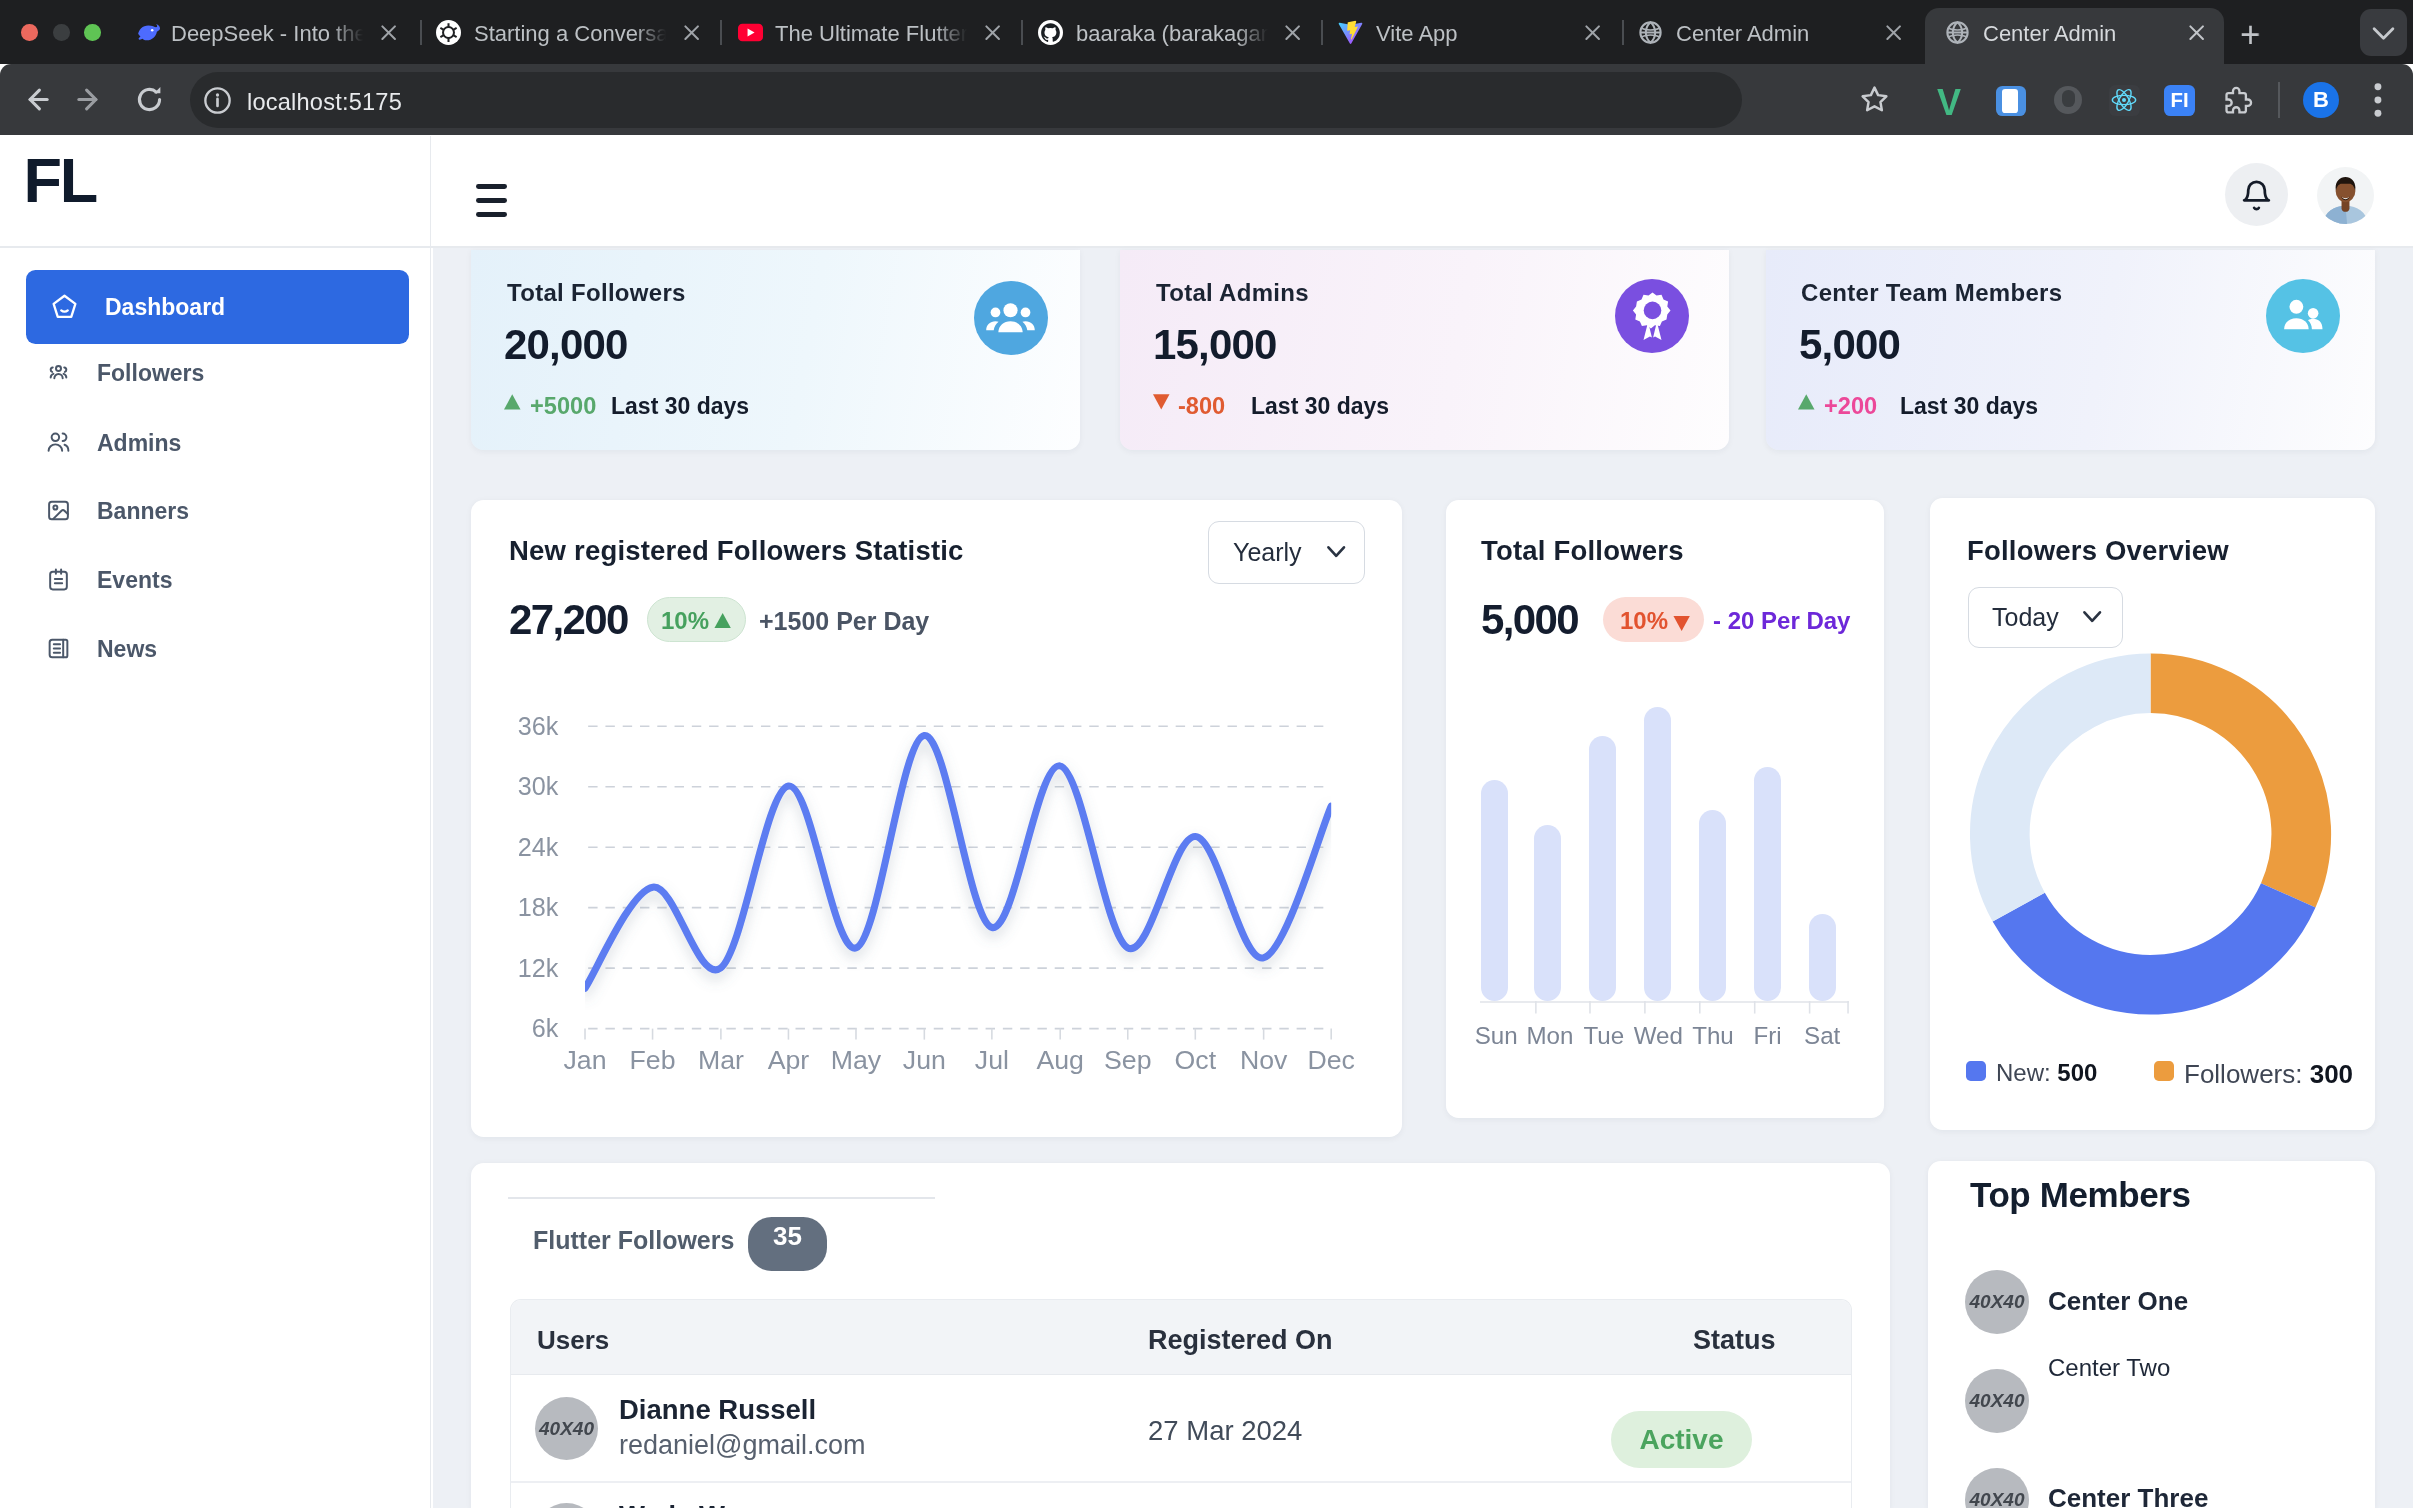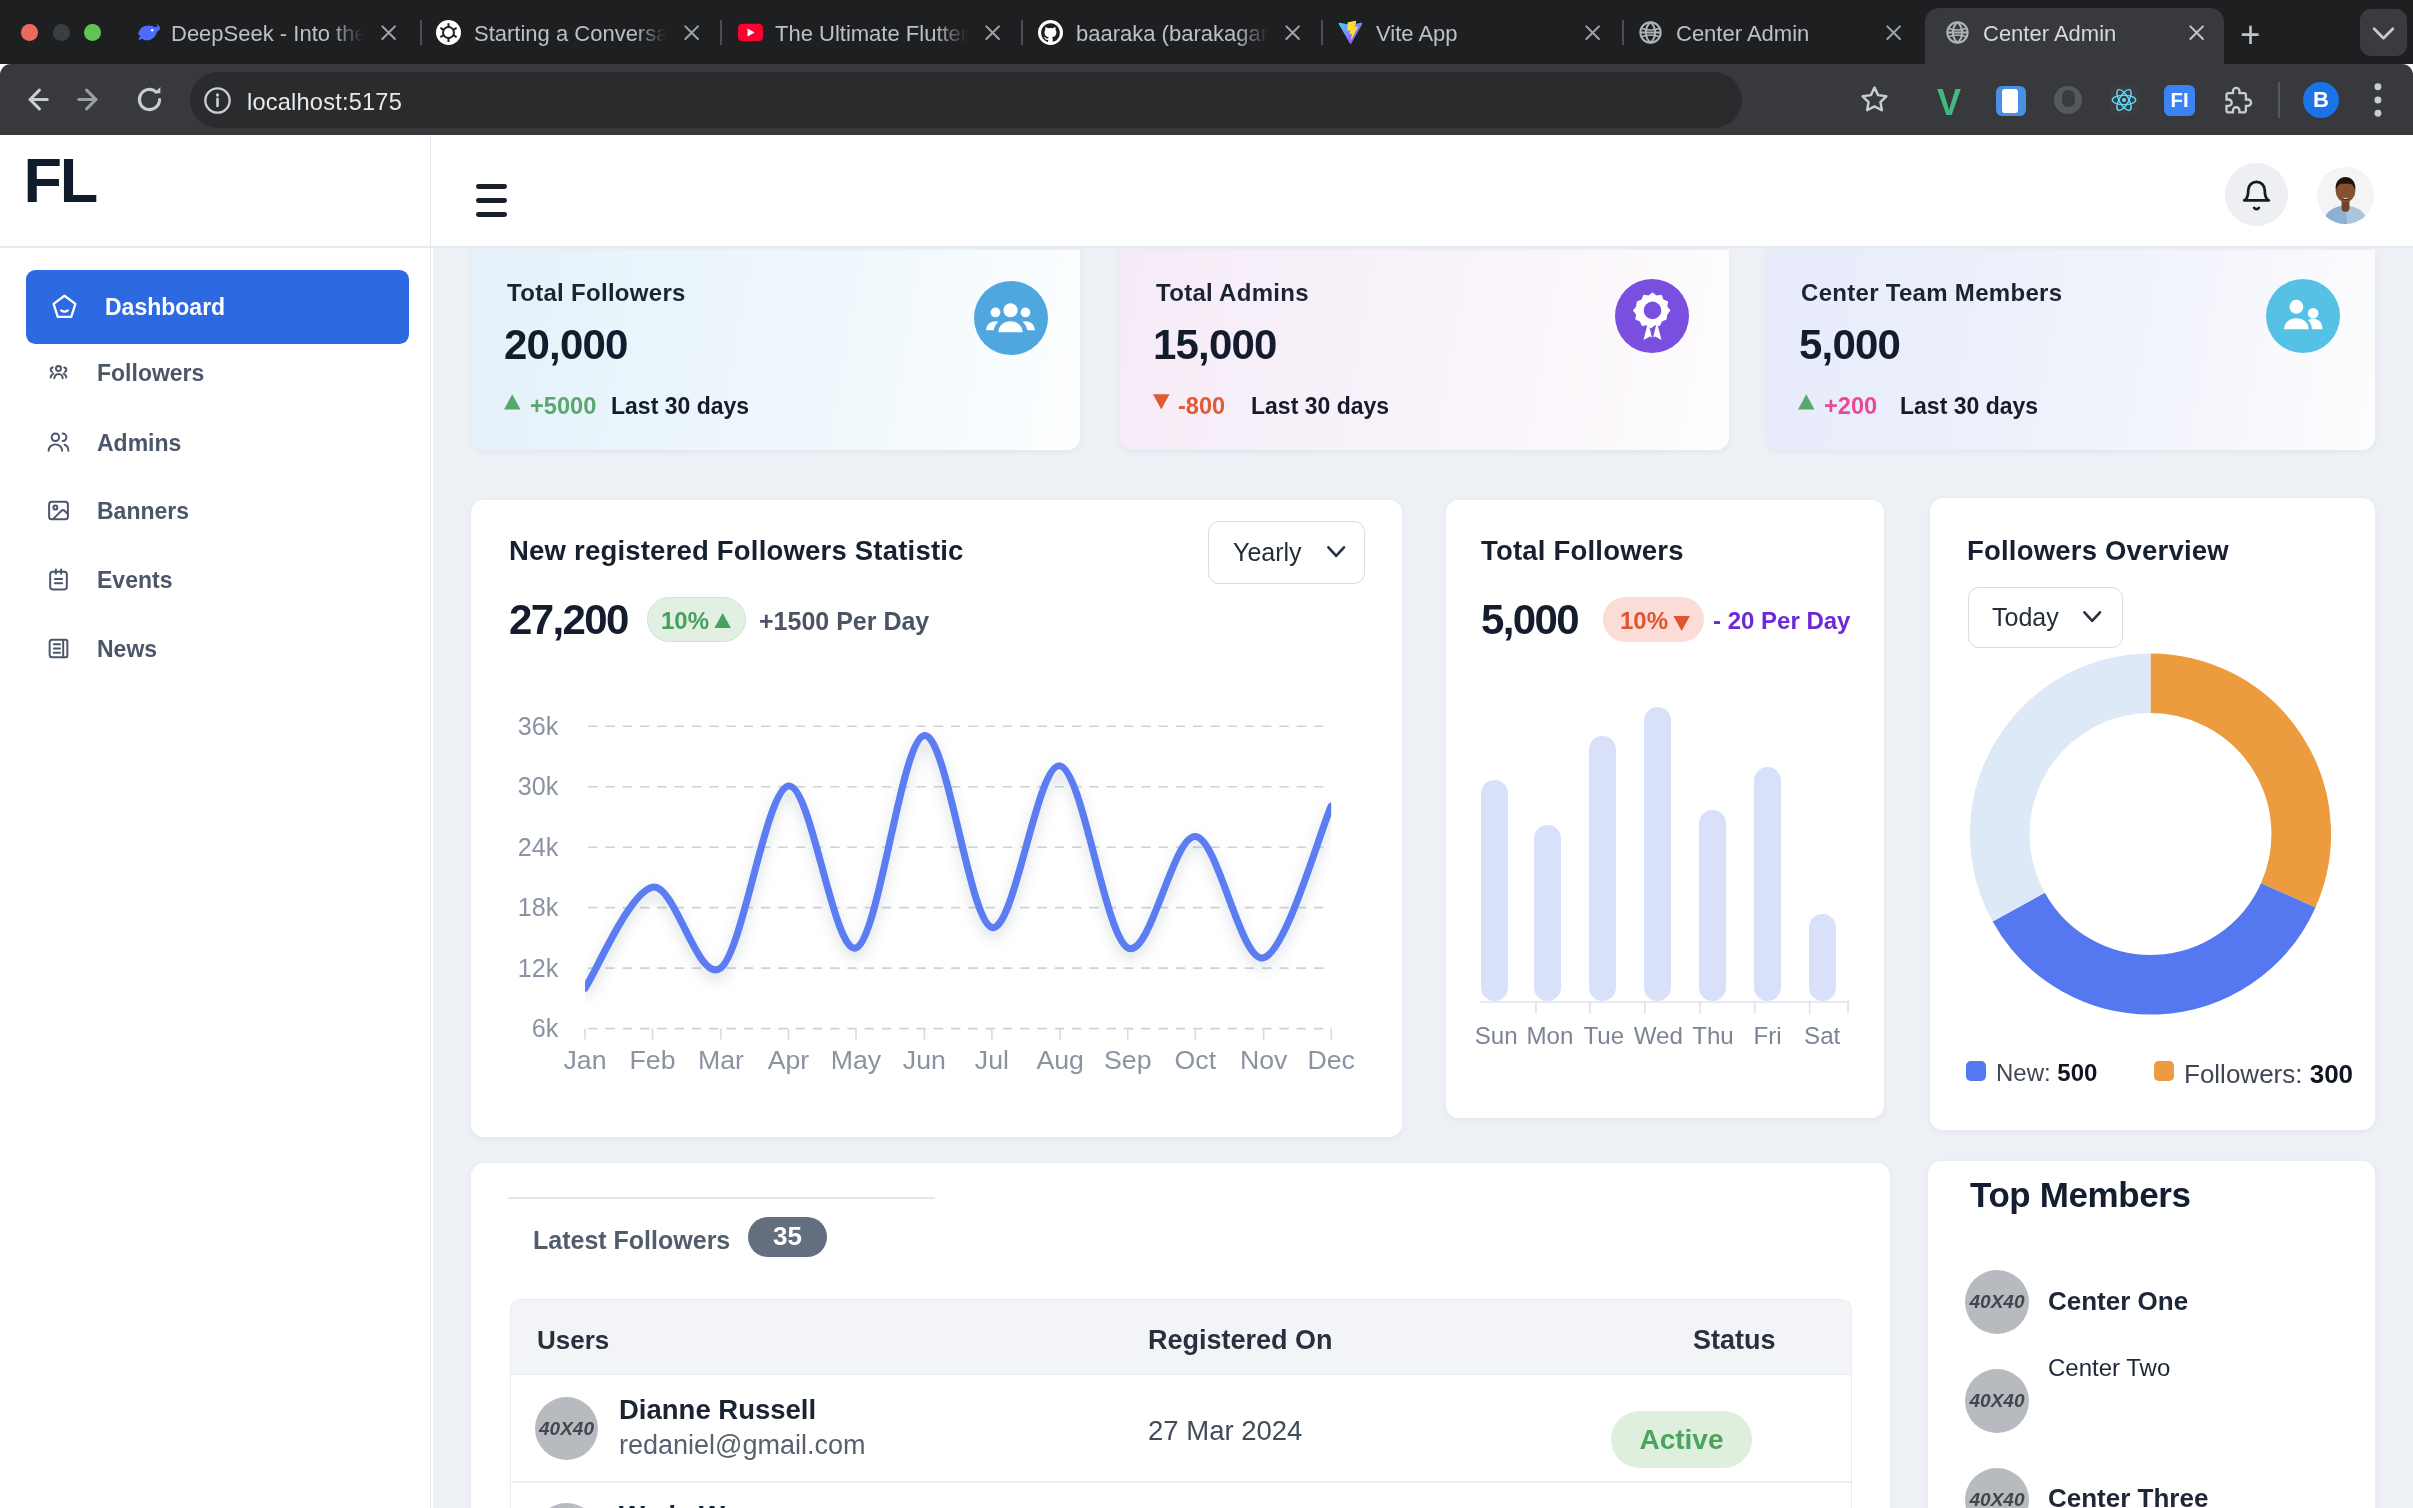--- a/index.html
+++ b/index.html
@@ -436,22 +436,22 @@
     <path d="M2569.6 1155.1 A192 192 0 0 1 2737.5 870.0" stroke="#dde9f7"></path>
   </g>
 </svg>
 <div class="abs" style="left:1966px; top:1061px; width:20.4px; height:20.4px; border-radius:4.7px; background:#5577ef;"></div>
 <div class="abs" style="left:1996px; top:1059px; font-size:24px; color:#3f4654;">New: <b style="color:#10151f;">500</b></div>
 <div class="abs" style="left:2154px; top:1061px; width:20.4px; height:20.4px; border-radius:4.7px; background:#ec9c3e;"></div>
 <div class="abs" style="left:2184px; top:1059px; font-size:26px; color:#3f4654;">Followers: <b style="color:#10151f;">300</b></div>
 
 <div class="card" style="left:471px; top:1163px; width:1419px; height:346px; border-radius:12.6px 12.6px 0 0; background:#fff;"></div>
 <div class="abs" style="left:508px; top:1197px; width:427px; height:1.6px; background:#e3e6eb;"></div>
-<div class="abs" style="left:533px; top:1226px; font-size:25px; font-weight:700; color:#515d6c;">Latest Followers</div>
-<div class="pill" style="left:748px; top:1217px; width:79px; height:40px; background:#636f7f; color:#fff; font-size:26px; text-align:center; line-height:38px;">35</div>
+<div class="abs" style="left:533px; top:1226px; font-size:25px; font-weight:700; color:#515d6c;">Flutter Followers</div>
+<div class="pill" style="left:748px; top:1217px; width:79px; height:54px; background:#636f7f; color:#fff; font-size:26px; text-align:center; line-height:38px;">35</div>
 <div class="abs" style="left:510px; top:1299px; width:1342px; height:209px; border:1.6px solid #e9ecf0; border-radius:11px 11px 0 0; border-bottom:none; overflow:hidden;">
   <div style="position:absolute; left:0; top:0; width:100%; height:75px; background:#f2f4f7; border-bottom:1.6px solid #e7eaee;"></div>
   <div style="position:absolute; left:26px; top:25px; font-size:26px; font-weight:700; color:#29303d;">Users</div>
   <div style="position:absolute; left:637px; top:25px; font-size:27px; font-weight:700; color:#29303d;">Registered On</div>
   <div style="position:absolute; left:1182px; top:25px; font-size:27px; font-weight:700; color:#29303d;">Status</div>
   <div style="position:absolute; left:0px; top:181px; width:100%; height:1.6px; background:#edeff3;"></div>
 
   <div class="grayava" style="left:24px; top:97px; width:63px; height:63px; font-size:19px;">40X40</div>
   <div style="position:absolute; left:108px; top:94px; font-size:27.5px; font-weight:700; color:#1b2433;">Dianne Russell</div>
   <div style="position:absolute; left:108px; top:130px; font-size:27px; color:#57606e;">redaniel@gmail.com</div>

